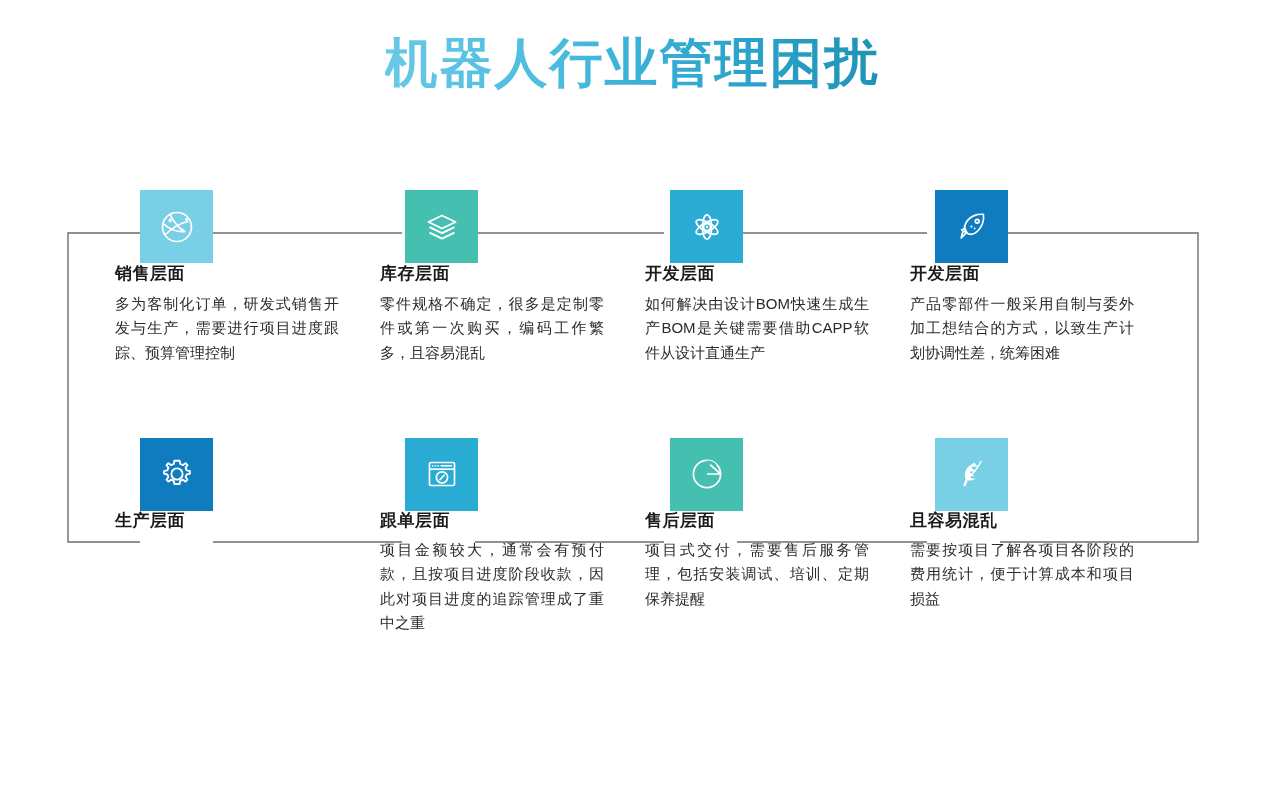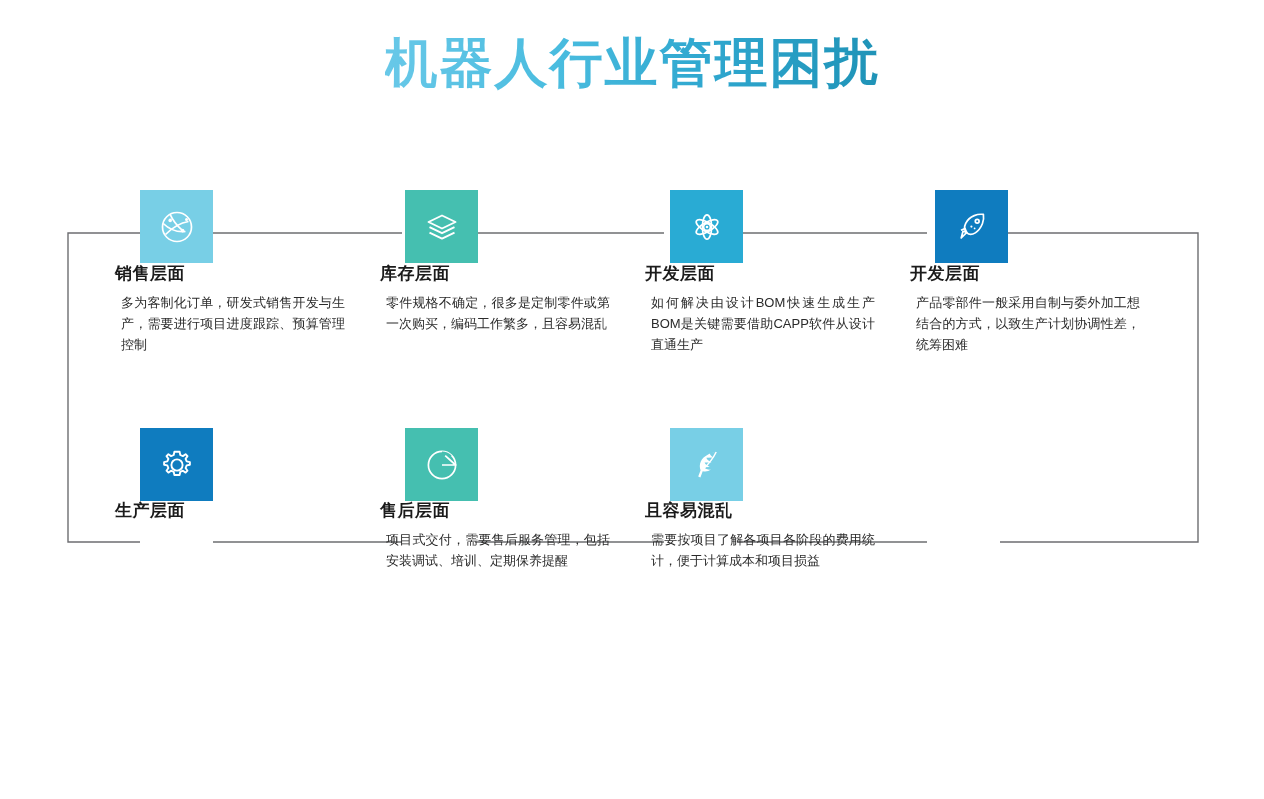--- a/index.html
+++ b/index.html
@@ -84,23 +84,23 @@
     margin-left: 7px;
     font-size: 17px;
     font-weight: bold;
     color: #1b1b1b;
     letter-spacing: 0.5px;
     line-height: 1.3;
   }
 
   .card-desc {
     margin-top: 7px;
-    margin-left: 13px;
+    margin-left: 7px;
     width: 224px;
-    font-size: 13px;
+    font-size: 15px;
     line-height: 1.62;
     color: #2b2b2b;
     letter-spacing: 0px;
     text-align: justify;
     text-justify: inter-ideograph;
   }
 </style>
 </head>
 <body>
 
@@ -209,20 +209,38 @@
                        -3.2 0.7 -1.1 2.6 1.9 2.7 -1.9 1.9 -2.7-1.9 -2.6 1.1 -0.7 3.2 -2.6 0 -2.6 0
                        -0.7-3.2 -2.6-1.1 -2.7 1.9 -1.9-1.9 1.9-2.7 -1.1-2.6 -3.2-0.7 0-2.6
                        3.2-0.7 1.1-2.6 -1.9-2.7 1.9-1.9 2.7 1.9 2.6-1.1 0.7-3.2 2.6 0 Z"></path>
               <circle cx="20" cy="20" r="5.6"></circle>
             </svg>
           </span>
         </div>
         <div class="card-title">生产层面</div>
       </div>
 
+      <div class="card">
+        <div class="icon-box" style="background:#29abd4;">
+          <span>
+            <svg width="40" height="40" viewBox="0 0 40 40" fill="none" stroke="#ffffff" stroke-width="1.7" stroke-linejoin="round">
+              <rect x="7.5" y="8.5" width="25" height="23" rx="1.4"></rect>
+              <line x1="7.5" y1="15.2" x2="32.5" y2="15.2"></line>
+              <circle cx="10.7" cy="11.8" r="0.85" fill="#ffffff" stroke="none"></circle>
+              <circle cx="13.4" cy="11.8" r="0.85" fill="#ffffff" stroke="none"></circle>
+              <circle cx="16.1" cy="11.8" r="0.85" fill="#ffffff" stroke="none"></circle>
+              <line x1="18.6" y1="11.8" x2="30" y2="11.8" stroke-width="1.5"></line>
+              <circle cx="20" cy="23.4" r="5.6"></circle>
+              <path d="M22.6 20.6 L17.5 26.3" stroke-width="1.6"></path>
+            </svg>
+          </span>
+        </div>
+        <div class="card-title">跟单层面</div>
+        <div class="card-desc">项目金额较大，通常会有预付款，且按项目进度阶段收款，因此对项目进度的追踪管理成了重中之重</div>
+      </div>
 
       <div class="card">
         <div class="icon-box" style="background:#45bfb0;">
           <span>
             <svg width="40" height="40" viewBox="0 0 40 40" fill="none" stroke="#ffffff" stroke-width="1.7" stroke-linejoin="round">
               <circle cx="20" cy="20" r="13.6"></circle>
               <path d="M20 20 L20 6.4 A13.6 13.6 0 0 1 29.6 10.4 Z" fill="#45bfb0" stroke="none"></path>
               <path d="M20 20 L33.6 20 L23.2 10.6"></path>
             </svg>
           </span>

